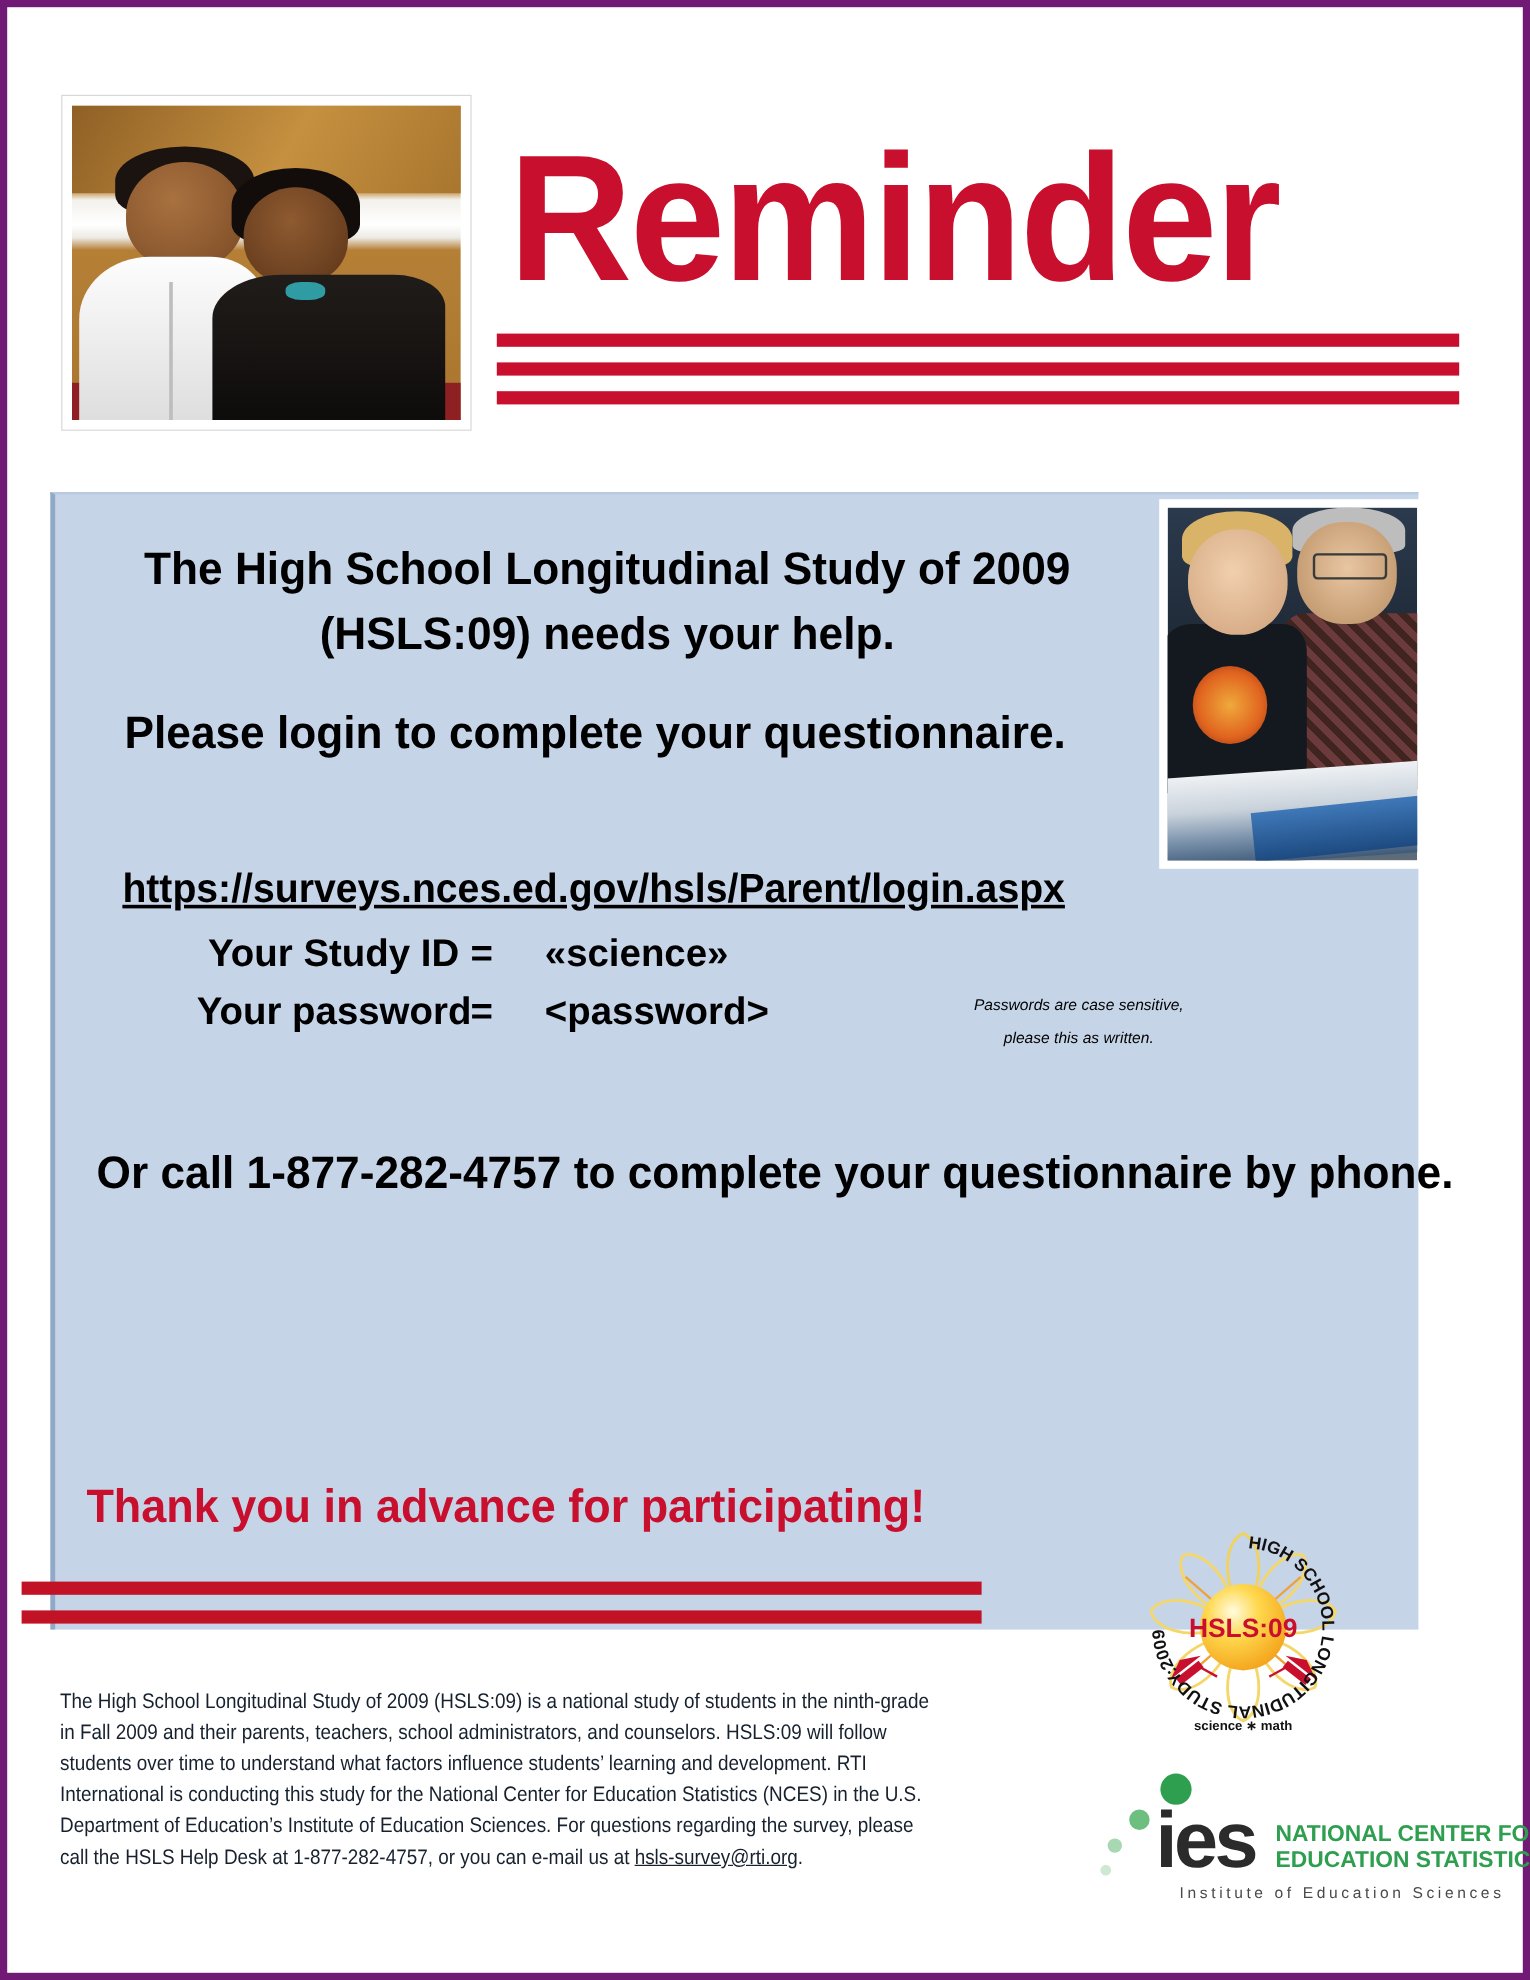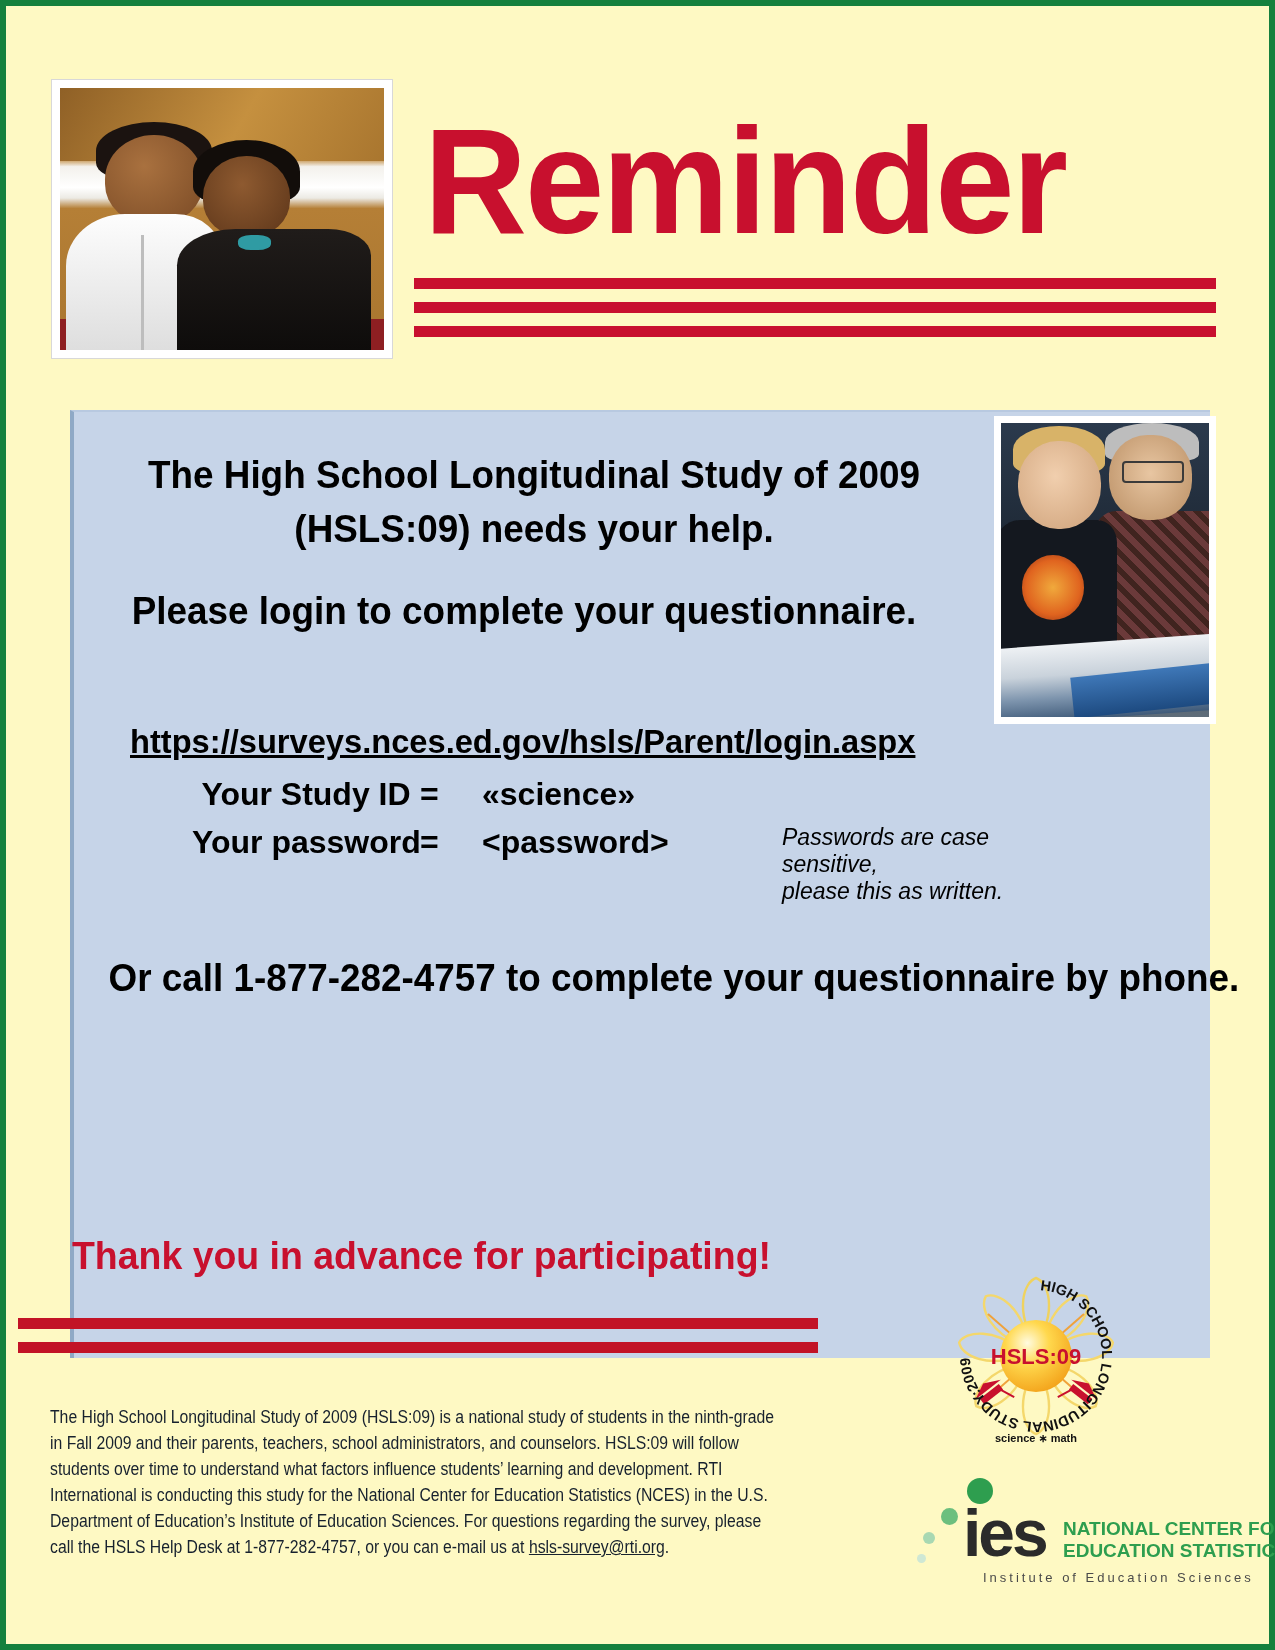--- a/index.html
+++ b/index.html
@@ -5,22 +5,22 @@
   html,body{margin:0;padding:0;}
   body{
     width:1275px;height:1650px;
     background:#a8bfdc;
     font-family:"Liberation Sans", sans-serif;
     overflow:hidden;
     position:relative;
   }
   .page{
     position:absolute;inset:0;
-    background:#fef9c3;
-    border:6px solid #15803d;
+    background:#ffffff;
+    border:6px solid #701a75;
     box-sizing:border-box;
   }
 
   
   .header{position:absolute;left:0;top:0;width:100%;height:380px;}
 
   .photo-frame{
     position:absolute;left:46px;top:74px;width:340px;height:278px;
     background:#ffffff;padding:8px;box-sizing:border-box;
     box-shadow:0 0 0 1px #d8d8d8;
@@ -66,21 +66,20 @@
   .hdr-bars{position:absolute;left:408px;top:272px;width:802px;}
   .hdr-bars .bar{height:11px;background:#c8102e;margin-bottom:13px;}
 
   
   .panel{
     position:absolute;left:36px;top:404px;width:1140px;height:948px;
     background:#c6d4e8;
     border-left:4px solid #8fa9c6;
     border-top:2px solid #b8c9e0;
     box-sizing:border-box;
-    margin-left:28px;
   }
 
   .headline{
     position:absolute;left:0;top:36px;width:920px;
     text-align:center;
     font-size:38px;font-weight:bold;color:#000;
     line-height:54px;
     transform:scaleX(0.97);transform-origin:center top;
   }
   .subhead{
@@ -125,21 +124,22 @@
     white-space:nowrap;
   }
   .cred{position:absolute;left:118px;font-size:32px;font-weight:bold;color:#000;white-space:nowrap;}
   .cred .lbl{display:inline-block;width:228px;text-align:center;}
   .cred .eq{display:inline-block;width:62px;}
   .cred-1{top:364px;}
   .cred-2{top:412px;}
 
   .pw-note{
     position:absolute;left:708px;top:412px;width:290px;
-    font-size:23px;font-style:italic;color:#000;line-height:27px;
+    text-align:center;
+    font-size:13px;font-style:italic;color:#000;line-height:27px;
   }
 
   .phone-line{
     position:absolute;left:18px;top:545px;width:1100px;
     text-align:center;
     font-size:38px;font-weight:bold;color:#000;
     transform:scaleX(0.97);transform-origin:center top;
     white-space:nowrap;
   }
 

